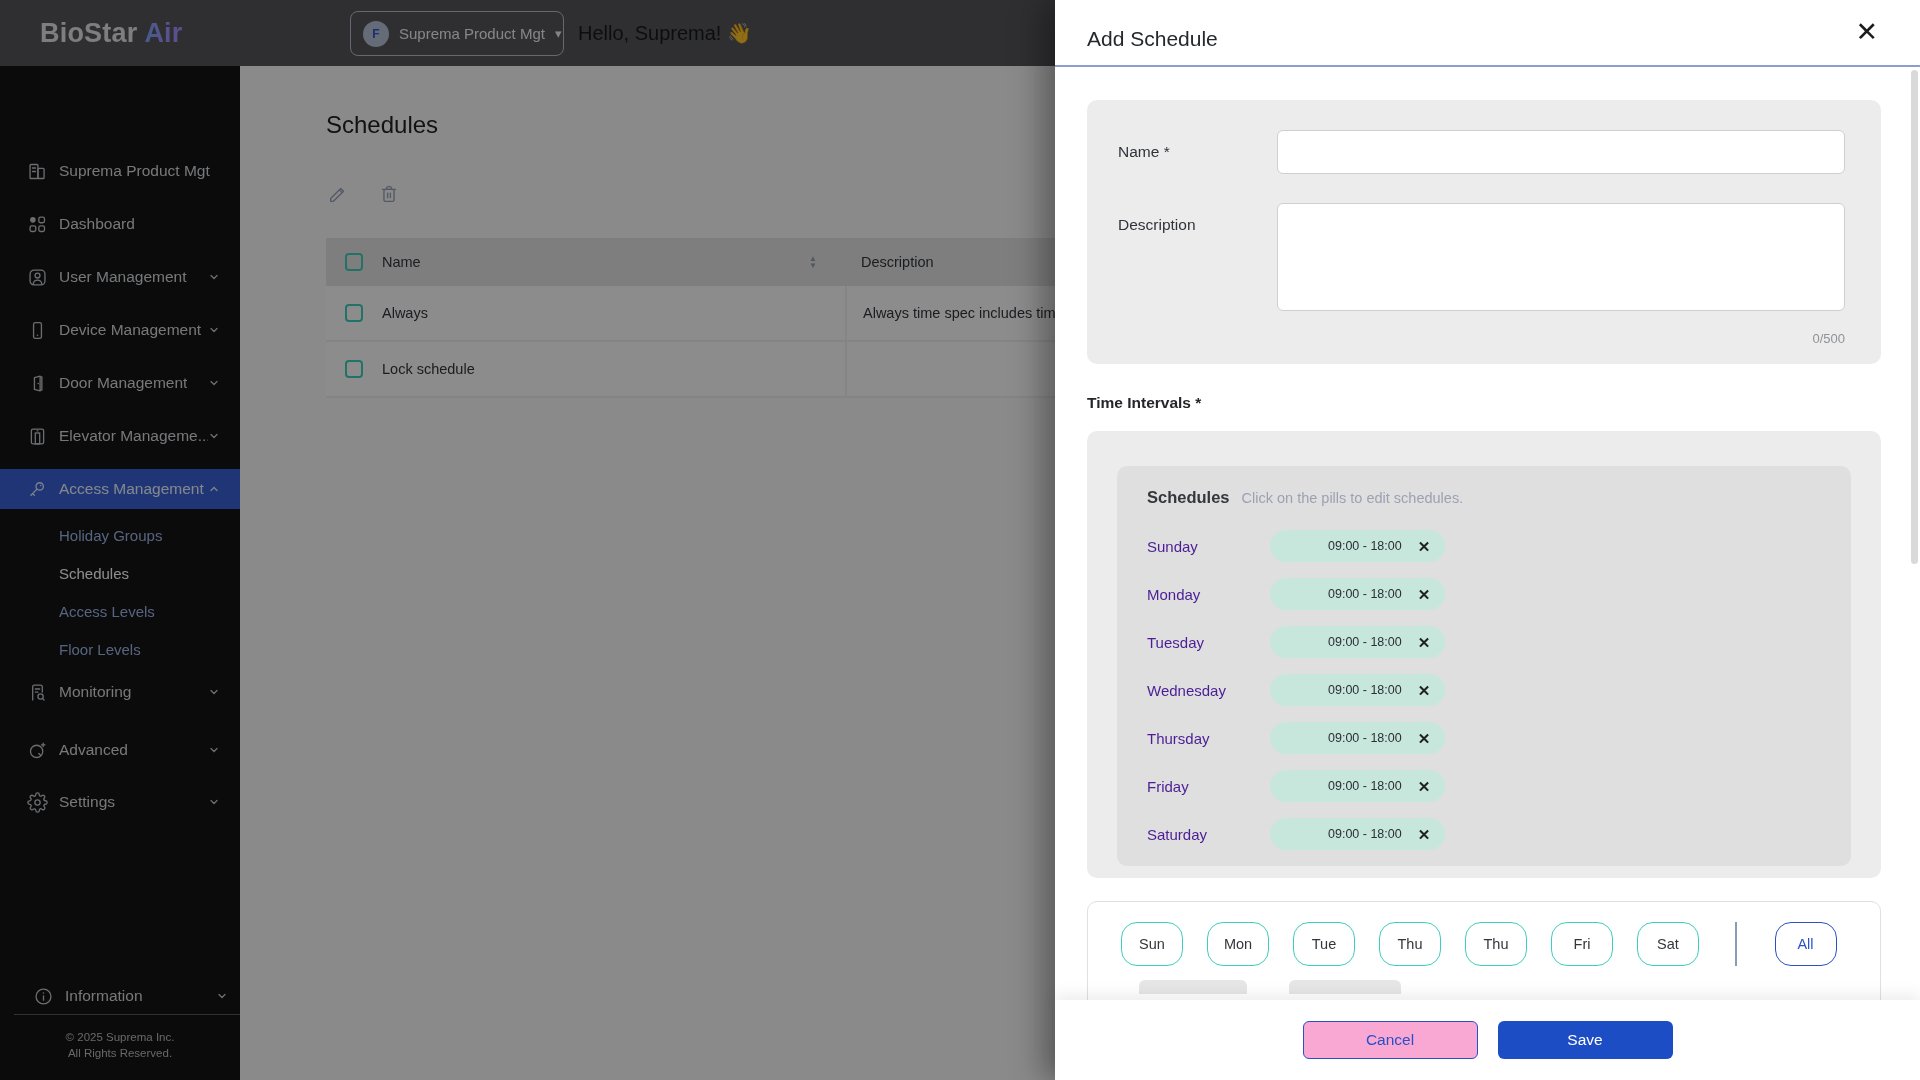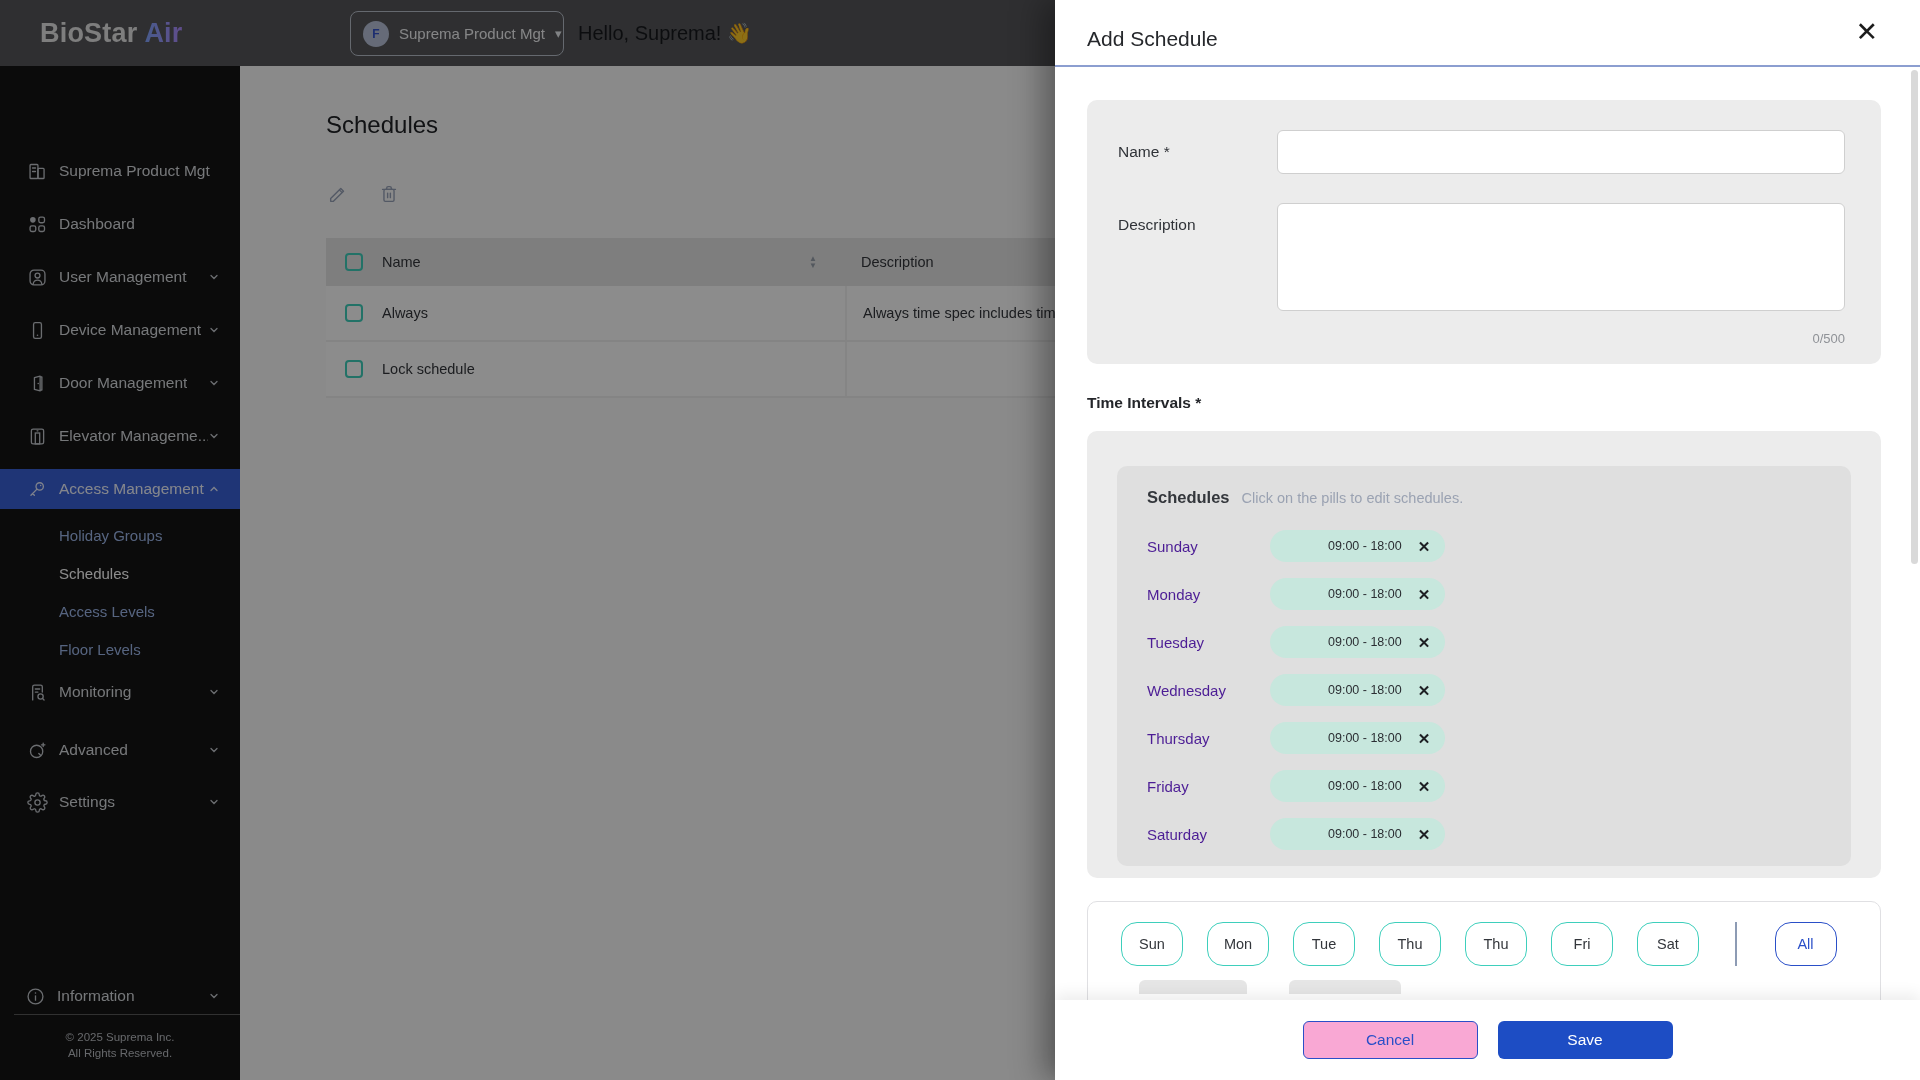--- a/index.html
+++ b/index.html
@@ -42,21 +42,21 @@
   .nav-item.first { margin-top:85px; }
   .nav-item.active { background:var(--nav_active_blue,#3a62d8); color:#f2f5ff; }
   .nav-item.active .ic, .nav-item.active .chev { color:#e7edff; }
   .submenu { margin-top:11px; }
   .sub-item { height:30px; margin-bottom:8px; display:flex; align-items:center;
     padding-left:59px; font-size:15px; color:#9db7ea; cursor:pointer; }
   .sub-item.current { color:#ffffff; }
   .nav-item.after-sub { margin-top:6px; }
   .nav-item.mt18 { margin-top:18px; }
   .nav-item.mt12 { margin-top:12px; }
-  .info-item { position:absolute; top:897px; left:0; width:240px;padding-left:24px; }
+  .info-item { position:absolute; top:897px; left:8px; width:240px;padding-left:24px; }
   .side-divider { position:absolute; top:948px; left:14px; width:226px;
     border-top:1px solid #5a5a5a; }
   .copyright { position:absolute; top:963px; left:0; width:240px;
     text-align:center; font-size:11.5px; line-height:16px; color:#bbbec3; }
 
   
   .main { position:absolute; left:240px; top:66px; right:0; bottom:0;
     background:#fbfbfb; }
   .page-title { position:absolute; left:86px; top:45px; font-size:24px;
     font-weight:500; color:#202226; }

